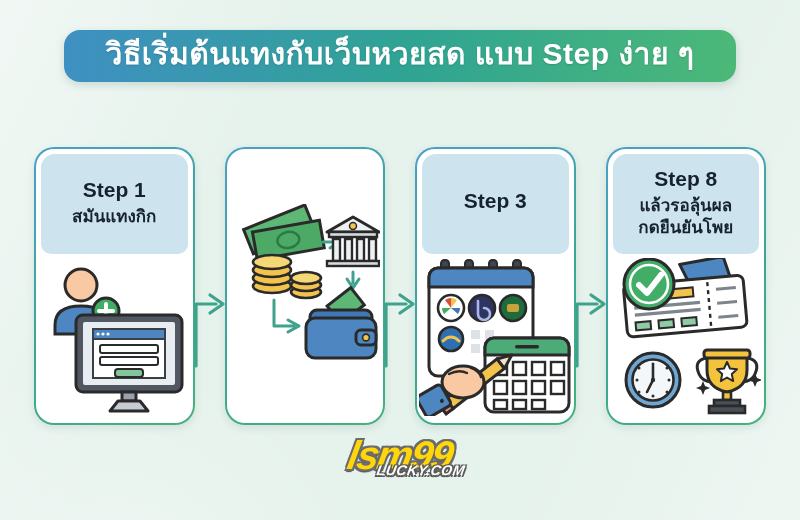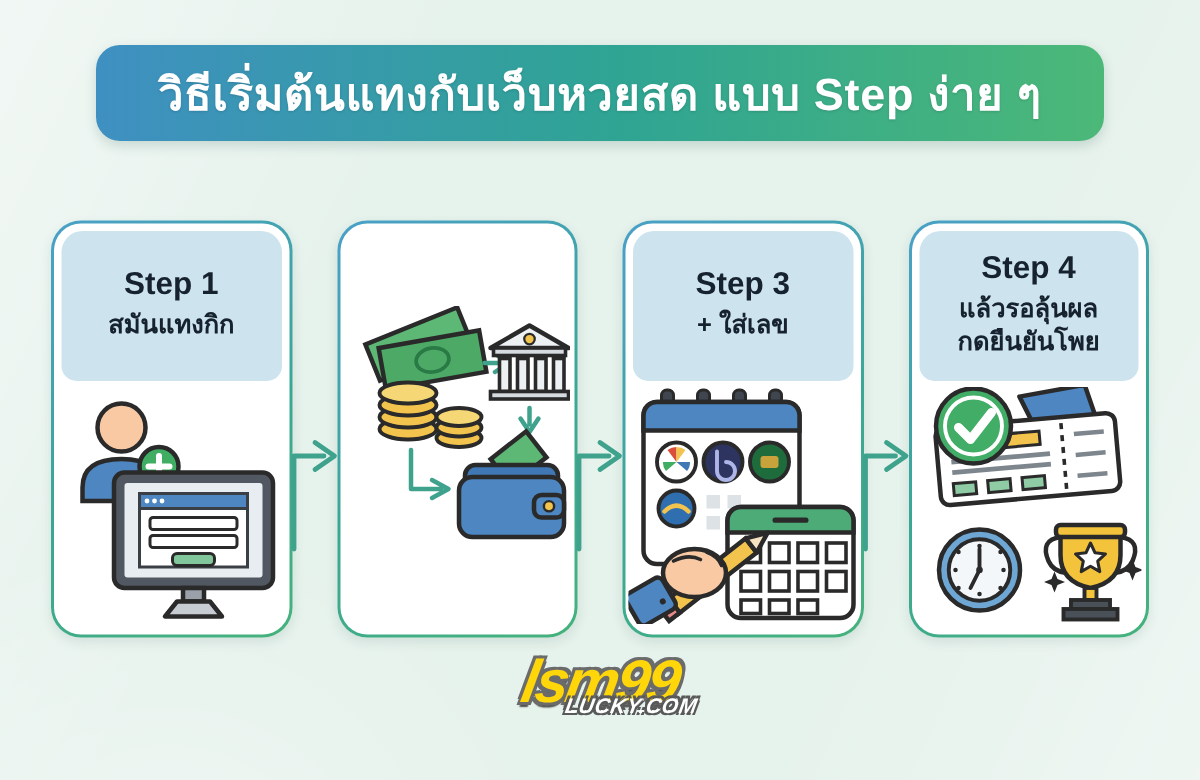--- a/index.html
+++ b/index.html
@@ -11,24 +11,24 @@
   body::before{
     content:"";position:absolute;inset:0;
     background:
       radial-gradient(circle 420px at 14% 118%, rgba(255,255,255,.40), rgba(255,255,255,0) 62%),
       linear-gradient(115deg, rgba(255,255,255,.45) 0%, rgba(255,255,255,0) 30%),
       linear-gradient(295deg, rgba(255,255,255,.35) 0%, rgba(255,255,255,0) 28%);
     pointer-events:none;
   }
   
   .banner{
-    position:absolute;left:64px;top:30px;width:672px;height:64px;
+    position:absolute;left:64px;top:30px;width:672px;height:52px;
     border-radius:16px;
     background:linear-gradient(90deg,#3f90c2 0%,#2fa493 52%,#4cb878 100%);
-    display:flex;align-items:center;justify-content:center;
+    display:flex;align-items:flex-start;justify-content:center;
     box-shadow:0 3px 8px rgba(40,90,80,.18);
   }
   .banner-title{
     color:#ffffff;font-size:30px;font-weight:800;letter-spacing:.5px;
     text-shadow:0 1px 2px rgba(0,0,0,.15);white-space:nowrap;
   }
   
   .row{
     position:absolute;left:34px;top:147px;width:732px;height:278px;
     display:flex;align-items:stretch;
@@ -178,21 +178,20 @@
     <svg width="36" height="92" viewBox="0 0 36 92">
       <path d="M4,86 L4,24 L24,24" fill="none" stroke="#3fa28c" stroke-width="3.2" stroke-linecap="round" stroke-linejoin="round"></path>
       <path d="M18,15 L31,24 L18,33" fill="none" stroke="#3fa28c" stroke-width="3.2" stroke-linecap="round" stroke-linejoin="round"></path>
     </svg>
   </div>
 
   <div class="card-border">
     <div class="card">
       <div class="card-head">
         <div class="step-label">Step 3</div>
-        <div class="step-line">+ ใส่เลข</div>
       </div>
       <div class="card-body">
         <svg width="152" height="158" viewBox="0 0 152 158">
 
           <g>
             <rect x="22" y="2" width="8" height="16" rx="3.5" fill="#3f4650" stroke="#2a2a2a" stroke-width="2"></rect>
             <rect x="46" y="2" width="8" height="16" rx="3.5" fill="#3f4650" stroke="#2a2a2a" stroke-width="2"></rect>
             <rect x="70" y="2" width="8" height="16" rx="3.5" fill="#3f4650" stroke="#2a2a2a" stroke-width="2"></rect>
             <rect x="94" y="2" width="8" height="16" rx="3.5" fill="#3f4650" stroke="#2a2a2a" stroke-width="2"></rect>
             <rect x="10" y="10" width="104" height="108" rx="9" fill="#ffffff" stroke="#2a2a2a" stroke-width="3"></rect>
@@ -254,21 +253,21 @@
   <div class="connector">
     <svg width="36" height="92" viewBox="0 0 36 92">
       <path d="M4,86 L4,24 L24,24" fill="none" stroke="#3fa28c" stroke-width="3.2" stroke-linecap="round" stroke-linejoin="round"></path>
       <path d="M18,15 L31,24 L18,33" fill="none" stroke="#3fa28c" stroke-width="3.2" stroke-linecap="round" stroke-linejoin="round"></path>
     </svg>
   </div>
 
   <div class="card-border">
     <div class="card">
       <div class="card-head">
-        <div class="step-label">Step 4</div>
+        <div class="step-label">Step 8</div>
         <div class="step-line">แล้วรอลุ้นผล</div>
         <div class="step-line">กดยืนยันโพย</div>
       </div>
       <div class="card-body">
         <svg width="150" height="158" viewBox="0 0 150 158">
 
           <g transform="rotate(-5 75 45)">
             <path d="M72,6 L116,2 L122,26 L80,26 Z" fill="#4d86c0" stroke="#2a2a2a" stroke-width="3" stroke-linejoin="round"></path>
             <rect x="14" y="22" width="120" height="52" rx="6" fill="#ffffff" stroke="#2a2a2a" stroke-width="3"></rect>
             <line x1="98" y1="26" x2="98" y2="70" stroke="#2a2a2a" stroke-width="2.4" stroke-dasharray="4 4"></line>

